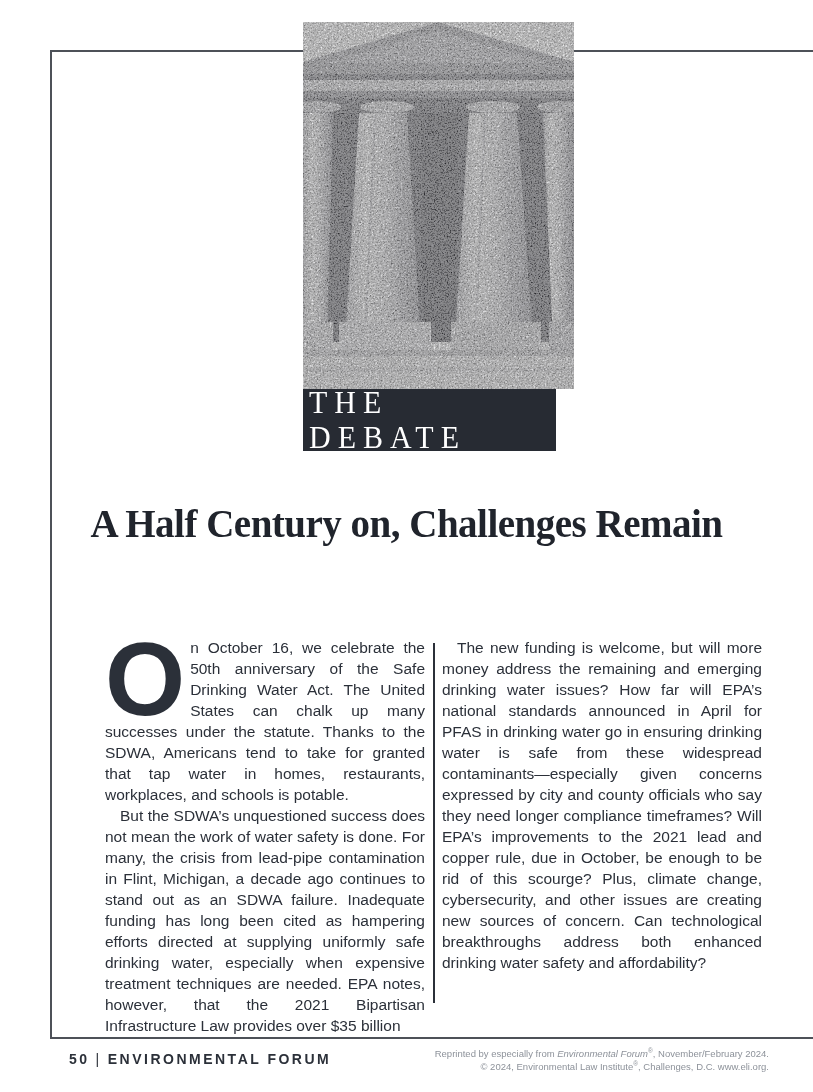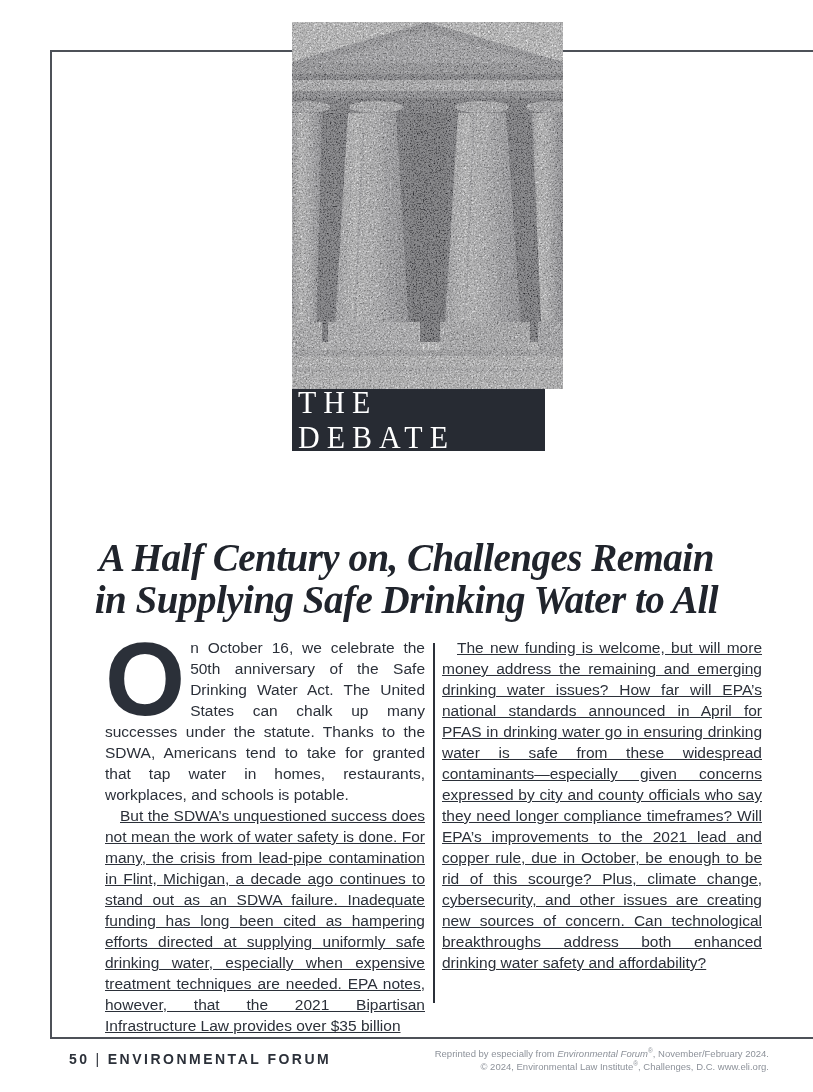--- a/index.html
+++ b/index.html
@@ -17,53 +17,51 @@
     overflow:hidden;
     font-family:"Liberation Sans",sans-serif;
     color:var(--ink);
   }
   
   .rule-top{position:absolute;left:50px;top:50px;right:0;height:2px;background:var(--rule);}
   .rule-left{position:absolute;left:50px;top:50px;width:2px;height:989px;background:var(--rule);}
   .rule-bottom{position:absolute;left:50px;top:1037px;right:0;height:2px;background:var(--rule);}
 
   
-  .masthead{position:absolute;left:292px;top:22px;width:253px;z-index:2;border-radius:22px;}
+  .masthead{position:absolute;left:303px;top:22px;width:253px;z-index:2;border-radius:22px;}
   .masthead svg{display:block;}
   .banner{
     height:62px;background:var(--banner-bg);
     display:flex;align-items:center;justify-content:center;
   }
   .banner span{
     font-family:"Liberation Serif",serif;
     color:#ffffff;font-size:30px;letter-spacing:7px;word-spacing:10px;
     transform:scaleY(1.04);
     padding-left:6px; 
   }
 
   
   .title{
     position:absolute;left:26px;right:26px;top:503px;
     text-align:center;
     font-family:"Liberation Serif",serif;
-    font-style:italic;
     font-size:39px;line-height:42px;
     color:var(--title-ink);
     letter-spacing:-0.5px;
-    margin-top:34px;
   }
 
   
   .bodytext{
     position:absolute;left:105px;top:637px;width:657px;
     display:flex;
   }
   .col{width:320px;font-size:15.5px;line-height:21px;text-align:justify;color:var(--ink);}
   .col p{margin:0;}
-  .col p.indent{text-indent:15px;text-decoration:underline;}
+  .col p.indent{text-indent:15px;}
   .divider{width:2px;background:var(--ink);margin:6px 7px 0 8px;height:360px;}
   .dropcap{
     float:left;
     font-weight:bold;
     font-size:103px;
     line-height:79px;
     margin:3px 7px 0 0;
     letter-spacing:-2px;
     color:var(--ink);
   }
@@ -147,21 +145,20 @@
     <rect width="271" height="367" filter="url(#grainDark)" opacity="0.5"></rect>
     <rect width="271" height="367" filter="url(#grainLight)" opacity="0.45"></rect>
   </svg>
   <div class="banner">
     <span>THE DEBATE</span>
   </div>
 </div>
 
 <h1 class="title">
   <span style="display:block">A Half Century on, Challenges Remain</span>
-  <span style="display:block">in Supplying Safe Drinking Water to All</span>
 </h1>
 
 <div class="bodytext">
   <div class="col">
     <p><span class="dropcap">O</span><span>n October 16, we celebrate the 50th anniversary of the Safe Drinking Water Act. The United States can chalk up many successes under the statute. Thanks to the SDWA, Americans tend to take for granted that tap water in homes, restaurants, workplaces, and schools is potable.</span></p>
     <p class="indent">But the SDWA’s unquestioned success does not mean the work of water safety is done. For many, the crisis from lead-pipe contamination in Flint, Michigan, a decade ago continues to stand out as an SDWA failure. Inadequate funding has long been cited as hampering efforts directed at supplying uniformly safe drinking water, especially when expensive treatment techniques are needed. EPA notes, however, that the 2021 Bipartisan Infrastructure Law provides over $35 billion</p>
   </div>
   <div class="divider"></div>
   <div class="col">
     <p class="indent">The new funding is welcome, but will more money address the remaining and emerging drinking water issues? How far will EPA’s national standards announced in April for PFAS in drinking water go in ensuring drinking water is safe from these widespread contaminants—especially given concerns expressed by city and county officials who say they need longer compliance timeframes? Will EPA’s improvements to the 2021 lead and copper rule, due in October, be enough to be rid of this scourge? Plus, climate change, cybersecurity, and other issues are creating new sources of concern. Can technological breakthroughs address both enhanced drinking water safety and affordability?</p>

